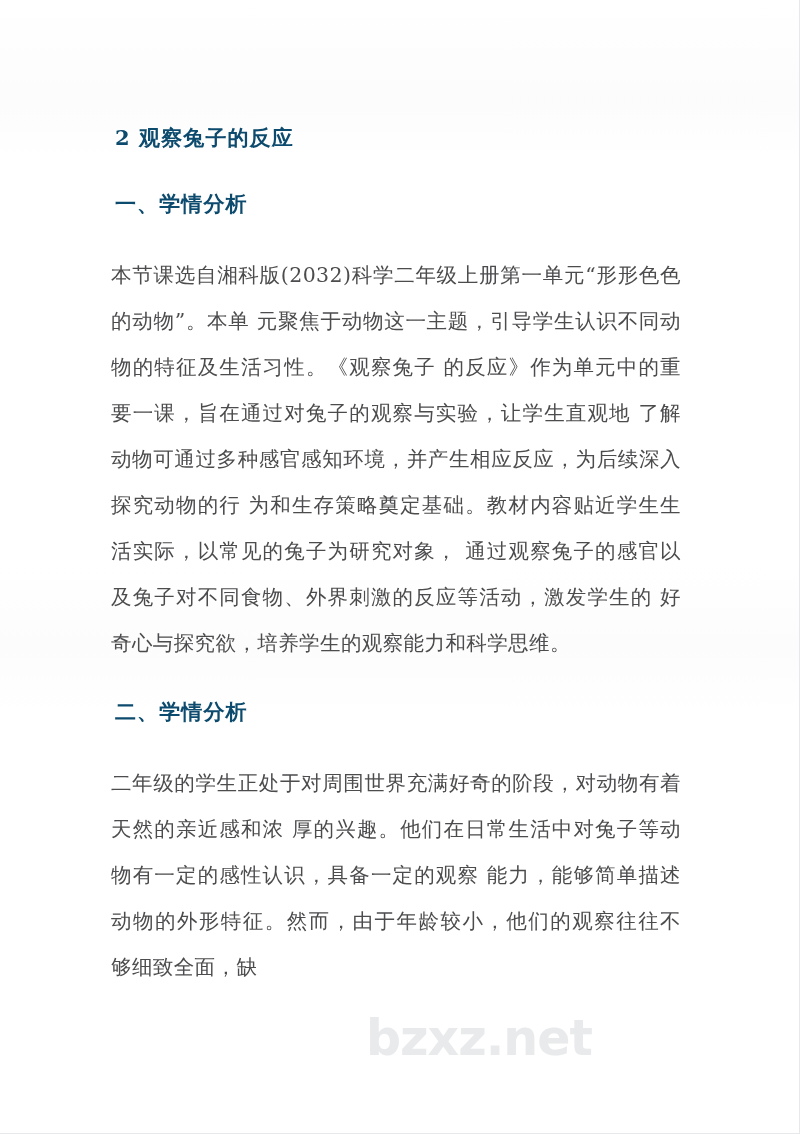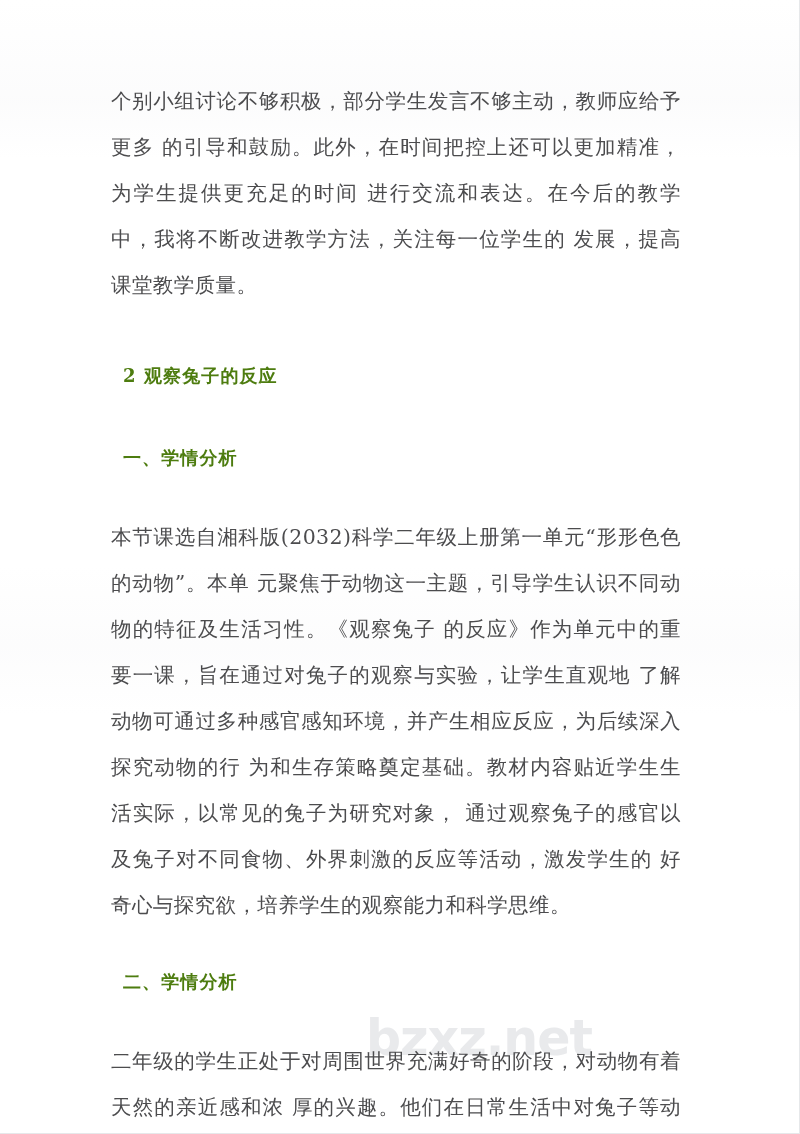--- a/index.html
+++ b/index.html
@@ -61,47 +61,46 @@
     font-size: 20.5px;
     line-height: 46px;
     letter-spacing: 0.4px;
     text-align: justify;
     text-justify: inter-character;
     margin: 0;
     white-space: pre-wrap;
   }
 
   .heading {
-    color: #4d7c0f;
-    font-size: 18px;
+    color: #0c4a6e;
+    font-size: 21px;
     font-weight: 700;
     line-height: 28px;
     letter-spacing: 1.1px;
-    margin: 12px;
+    margin: 4px;
     white-space: pre-wrap;
   }
 
   .gap-after-intro { height: 42px; }
   .gap-after-title { height: 30px; }
   .gap-after-sub   { height: 30px; }
   .gap-before-sub2 { height: 28px; }
   .gap-after-sub2  { height: 30px; }
 </style>
 </head>
 <body>
 
 <div class="page">
 
   <div class="paper-tint"></div>
 
   <div class="watermark">bzxz.net</div>
 
   <div class="content">
 
-    <p class="body-text">个别小组讨论不够积极，部分学生发言不够主动，教师应给予更多 的引导和鼓励。此外，在时间把控上还可以更加精准，为学生提供更充足的时间 进行交流和表达。在今后的教学中，我将不断改进教学方法，关注每一位学生的 发展，提高课堂教学质量。</p>
 
     <div class="gap-after-intro"></div>
 
     <h1 class="heading">2 观察兔子的反应</h1>
 
     <div class="gap-after-title"></div>
 
     <h2 class="heading">一、学情分析</h2>
 
     <div class="gap-after-sub"></div>

